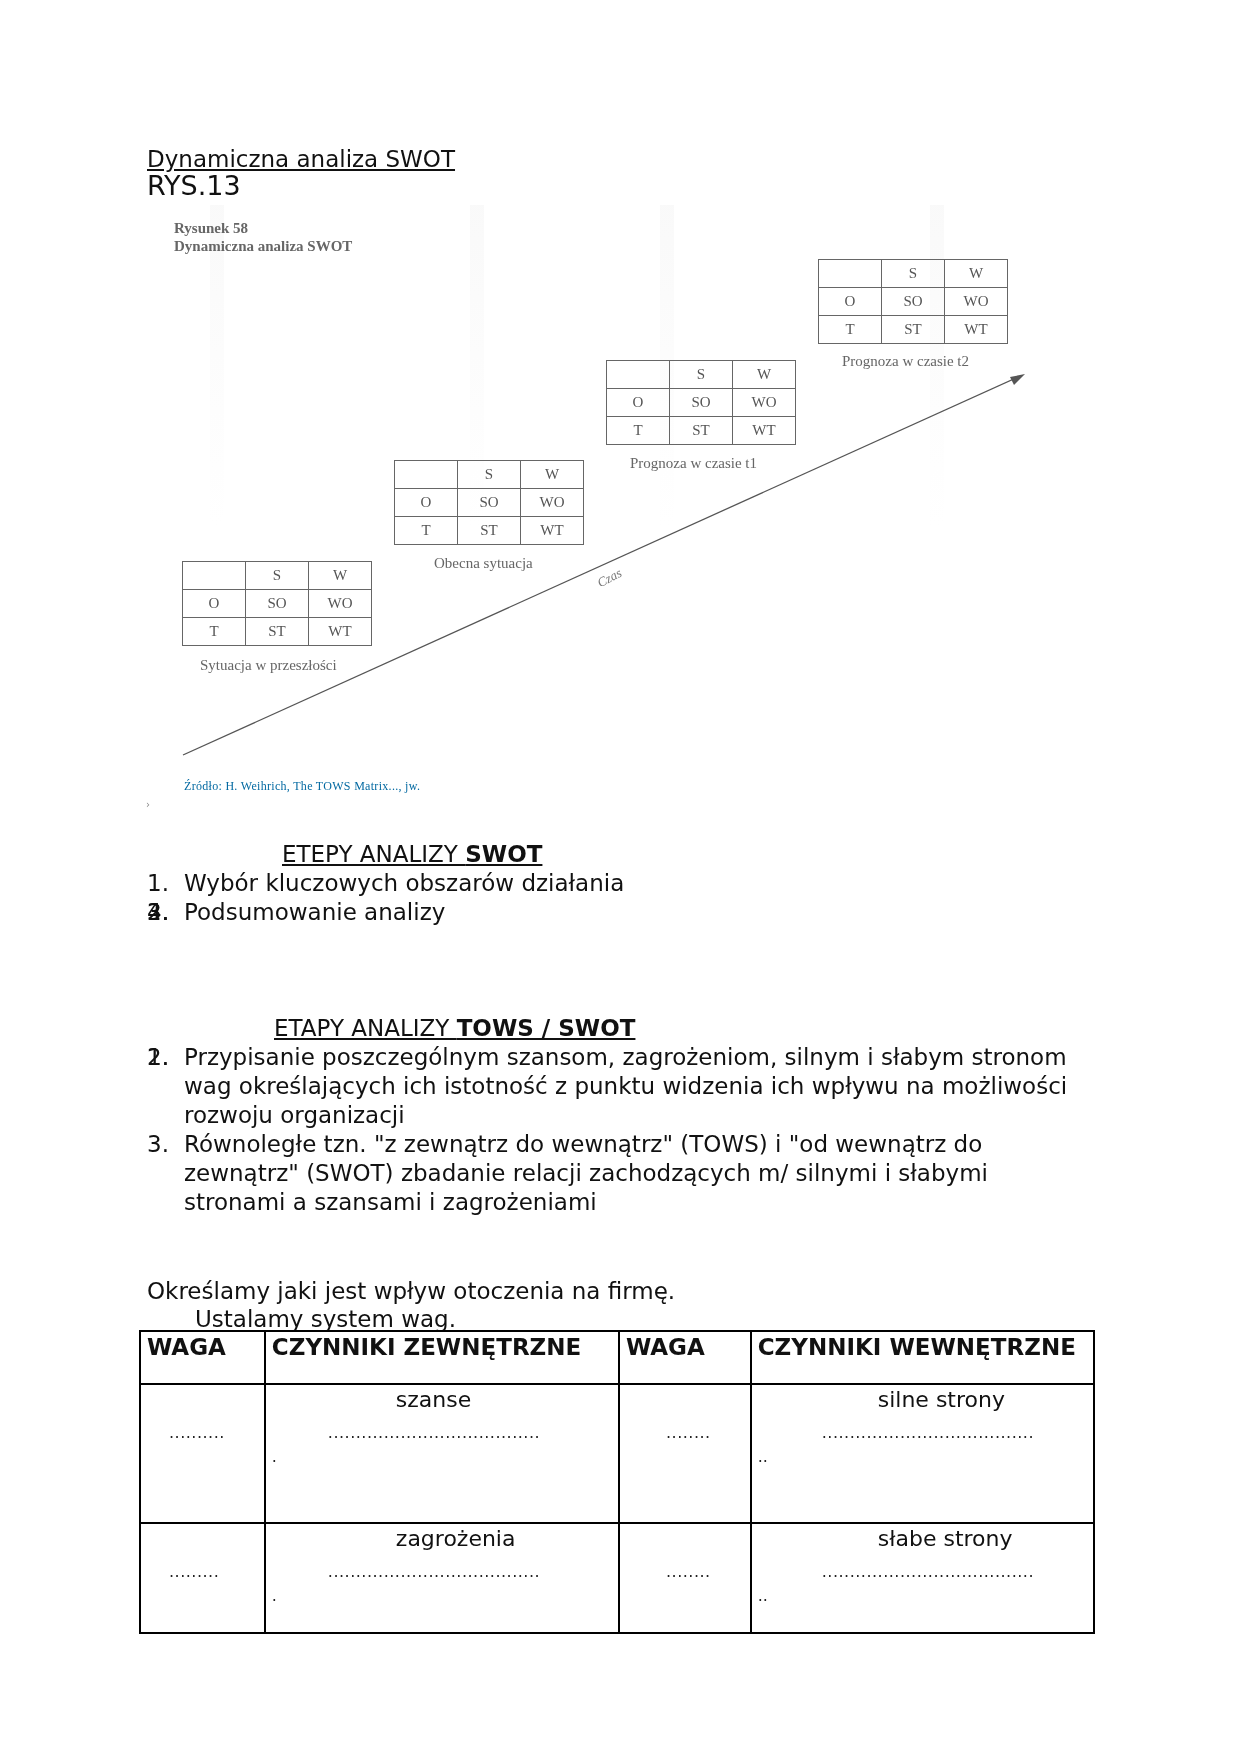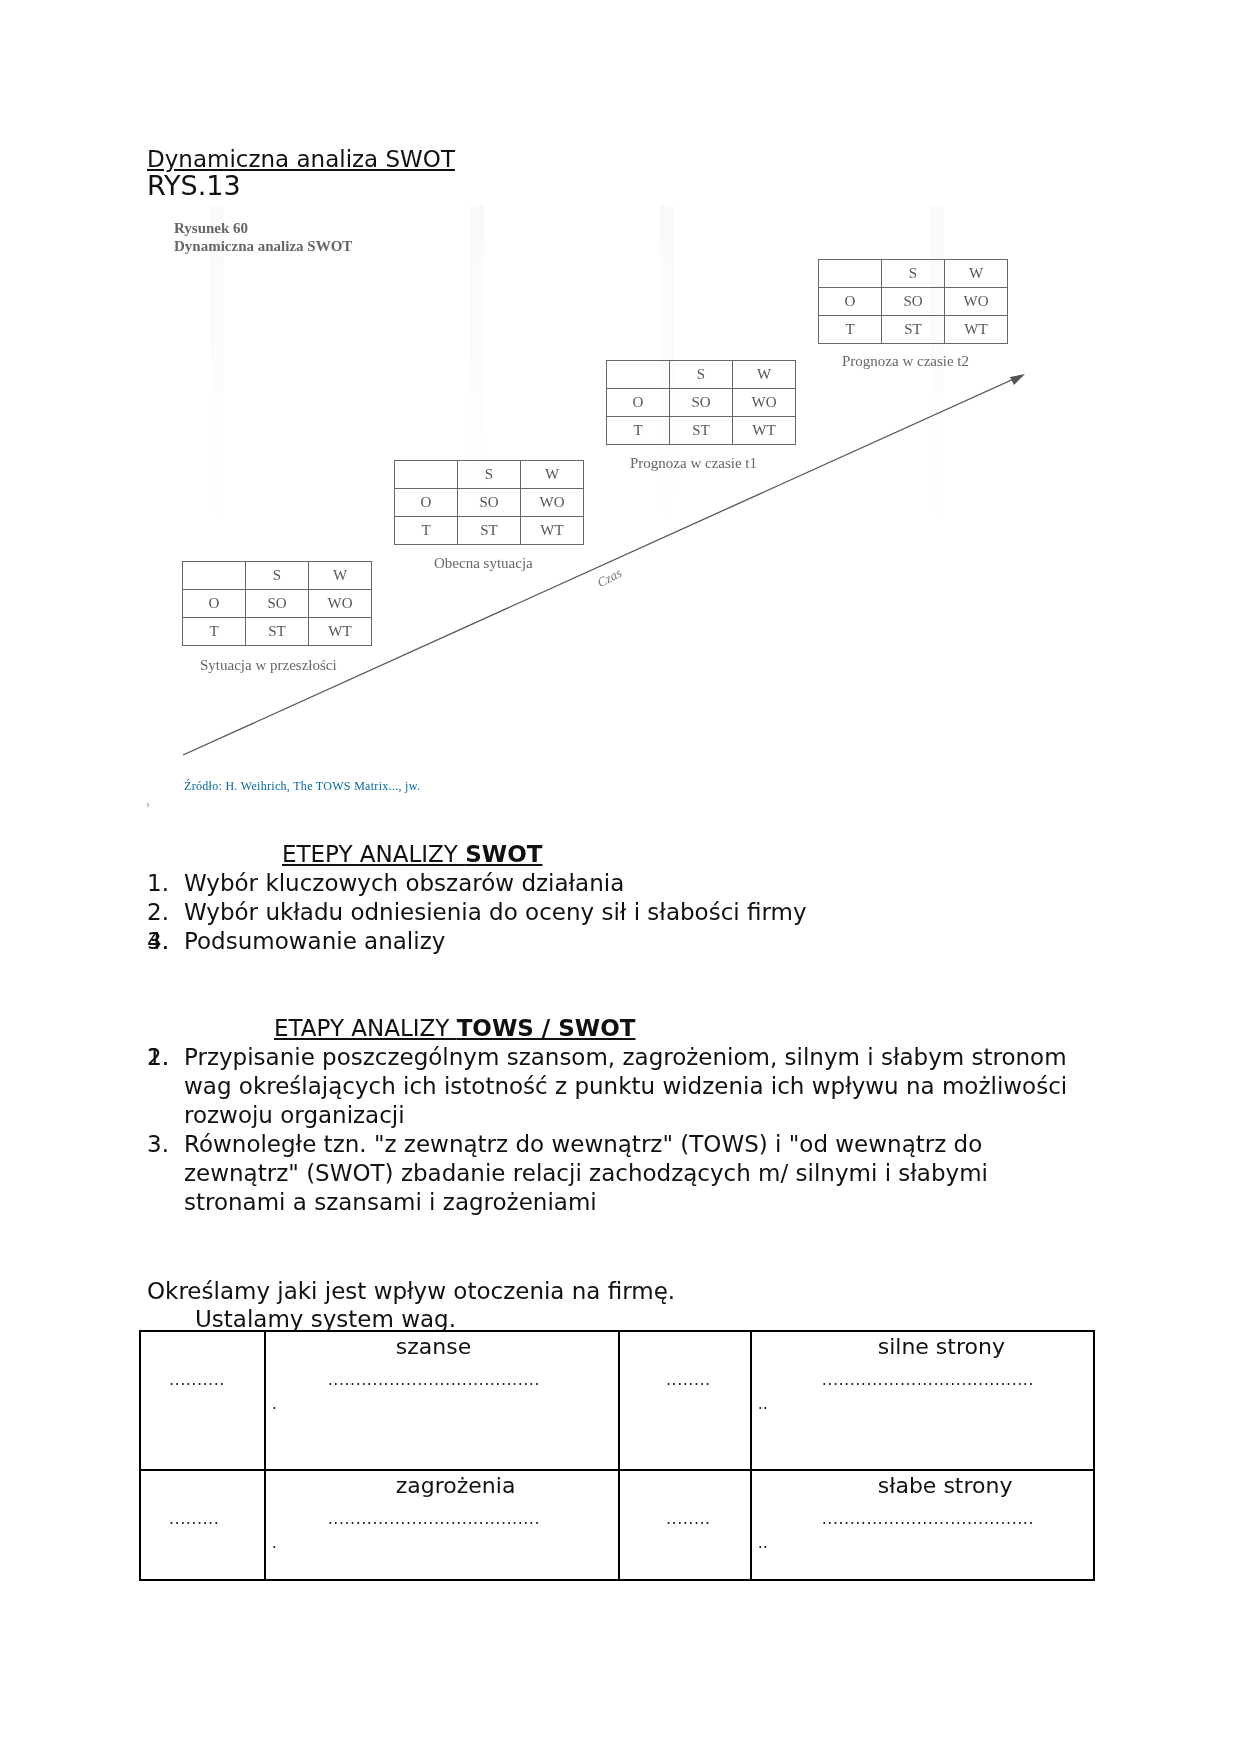--- a/index.html
+++ b/index.html
@@ -51,21 +51,21 @@
 <div class="abs doc-title">Dynamiczna analiza SWOT</div>
 <div class="abs fig-ref">RYS.13</div>
 
 <div class="abs figure">
   <div class="bleed" style="left:60px"></div>
   <div class="bleed" style="left:320px"></div>
   <div class="bleed" style="left:510px"></div>
   <div class="bleed" style="left:780px"></div>
 
   <div class="fig-caption" style="position:absolute; left:24px; top:14px;">
-    <div>Rysunek 60</div>
+    <div>Rysunek 58</div>
     <div>Dynamiczna analiza SWOT</div>
   </div>
 
   <svg style="position:absolute; left:0; top:0;" width="910" height="600">
     <line x1="33" y1="550" x2="868" y2="172" stroke="#555" stroke-width="1.3"></line>
     <polygon points="875,169 860,172 864,180" fill="#555"></polygon>
   </svg>
   <div class="time-label" style="left:447px; top:365px;">Czas</div>
 
   <table class="swot" style="left:32px; top:356px;">
@@ -152,21 +152,21 @@
     </table>
   <div class="swot-label" style="left:692px; top:148px;">Prognoza w czasie t2</div>
 
   <div class="source" style="left:34px; top:574px;">Źródło: H. Weihrich, The TOWS Matrix..., jw.</div>
   <div class="mark" style="left:-4px; top:594px;">›</div>
 </div>
 
 <div class="abs section-head" style="top:840px;"><span style="display:inline-block; width:135px;"></span><span>ETEPY ANALIZY </span><b>SWOT</b></div>
 <ol class="steps" style="top:869px;">
   <li><span class="num">1.</span><span>Wybór kluczowych obszarów działania</span></li>
-  <li><span class="num">2.</span><span>Wybór układu odniesienia do oceny sił i słabości firmy</span></li>
+  <li><span class="num">2.</span></li>
   <li><span class="num">3.</span></li>
   <li><span class="num">4.</span><span>Podsumowanie analizy</span></li>
 </ol>
 
 <div class="abs section-head" style="top:1014px; width:520px;"><span style="display:inline-block; width:127px;"></span><span>ETAPY ANALIZY </span><b>TOWS / SWOT</b></div>
 <ol class="steps" style="top:1043px;">
   <li><span class="num">1.</span></li>
   <li><span class="num">2.</span><span>Przypisanie poszczególnym szansom, zagrożeniom, silnym i słabym stronom wag określających ich istotność z punktu widzenia ich wpływu na możliwości rozwoju organizacji</span></li>
   <li><span class="num">3.</span><span>Równoległe tzn. "z zewnątrz do wewnątrz" (TOWS) i "od wewnątrz do zewnątrz" (SWOT) zbadanie relacji zachodzących m/ silnymi i słabymi stronami a szansami i zagrożeniami</span></li>
 </ol>
@@ -175,20 +175,26 @@
 <div class="abs para" style="top:1305px; left:195px;">Ustalamy system wag.</div>
 
 <table class="weights">
   <colgroup>
       <col style="width:125px">
       <col style="width:355px">
       <col style="width:132px">
       <col style="width:344px">
     </colgroup>
   <tbody>
+      <tr>
+    <th>WAGA</th>
+    <th>CZYNNIKI ZEWNĘTRZNE</th>
+    <th>WAGA</th>
+    <th>CZYNNIKI WEWNĘTRZNE</th>
+  </tr>
   <tr class="r1">
     <td>
           <span class="dots" style="left:28px;">..........</span>
         </td>
     <td>
       <span class="cat" style="left:130px;">szanse</span>
       <span class="dots" style="left:62px;">......................................</span>
       <span class="tail" style="top:62px;">.</span>
     </td>
     <td>

